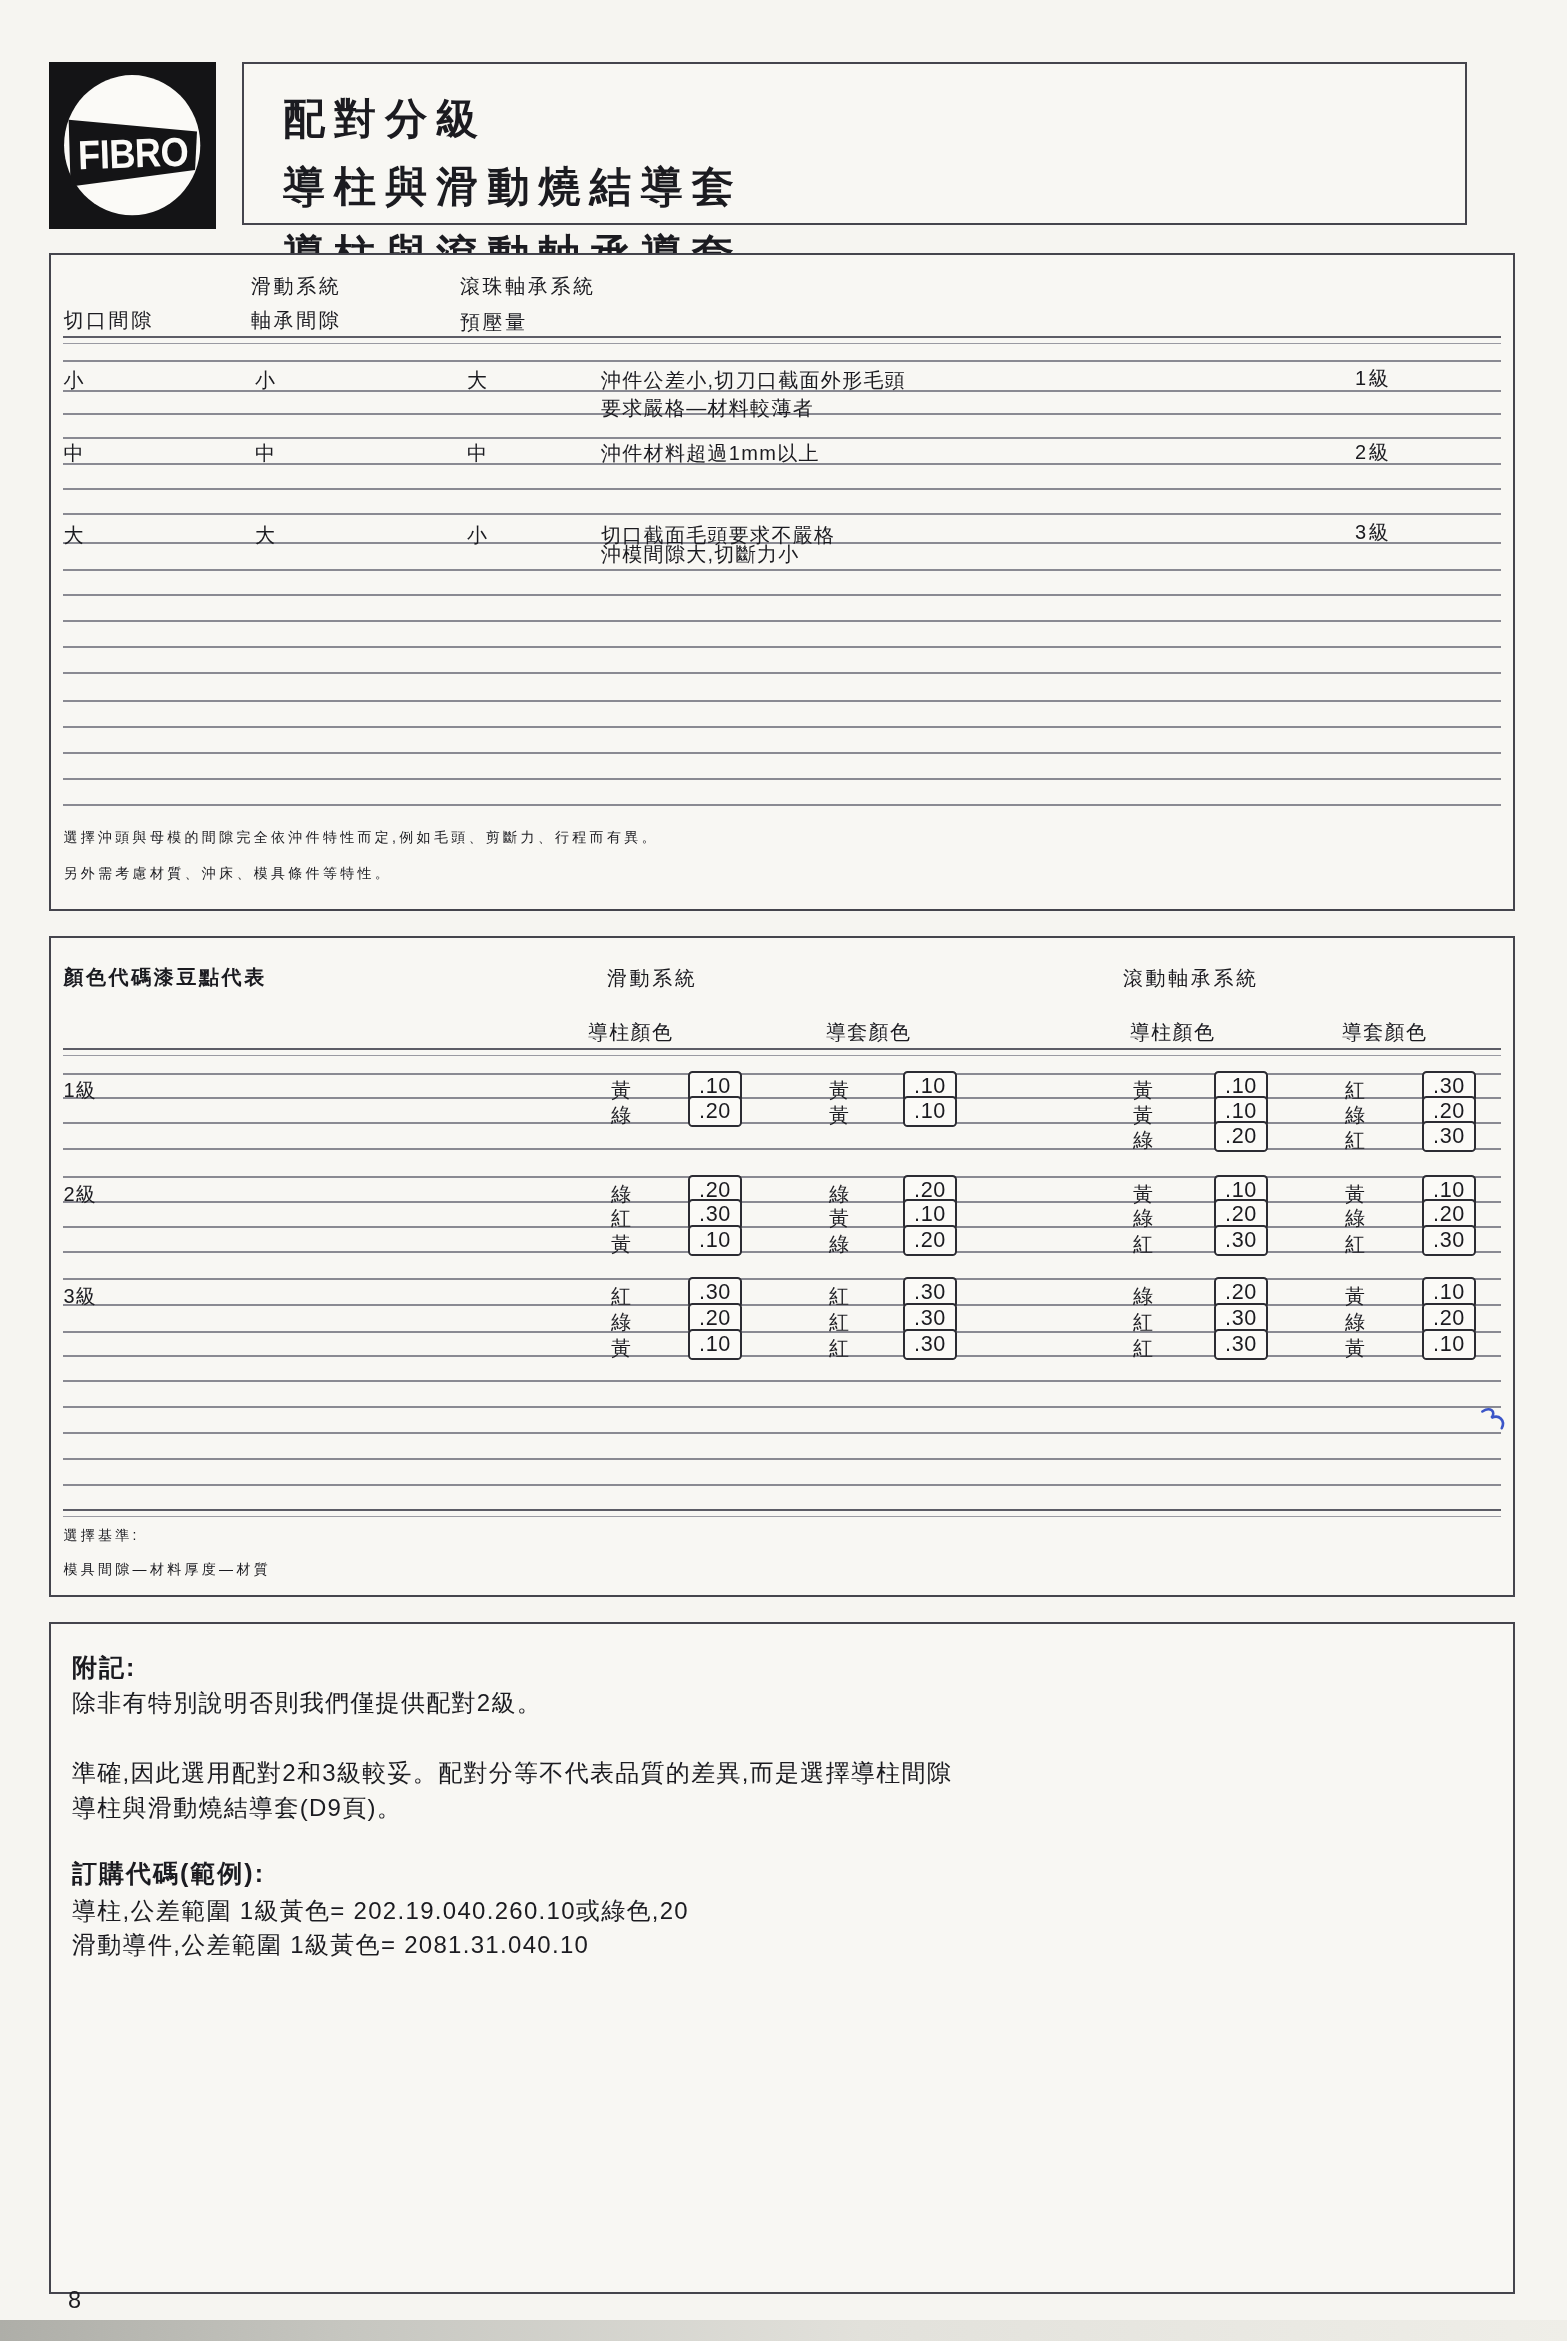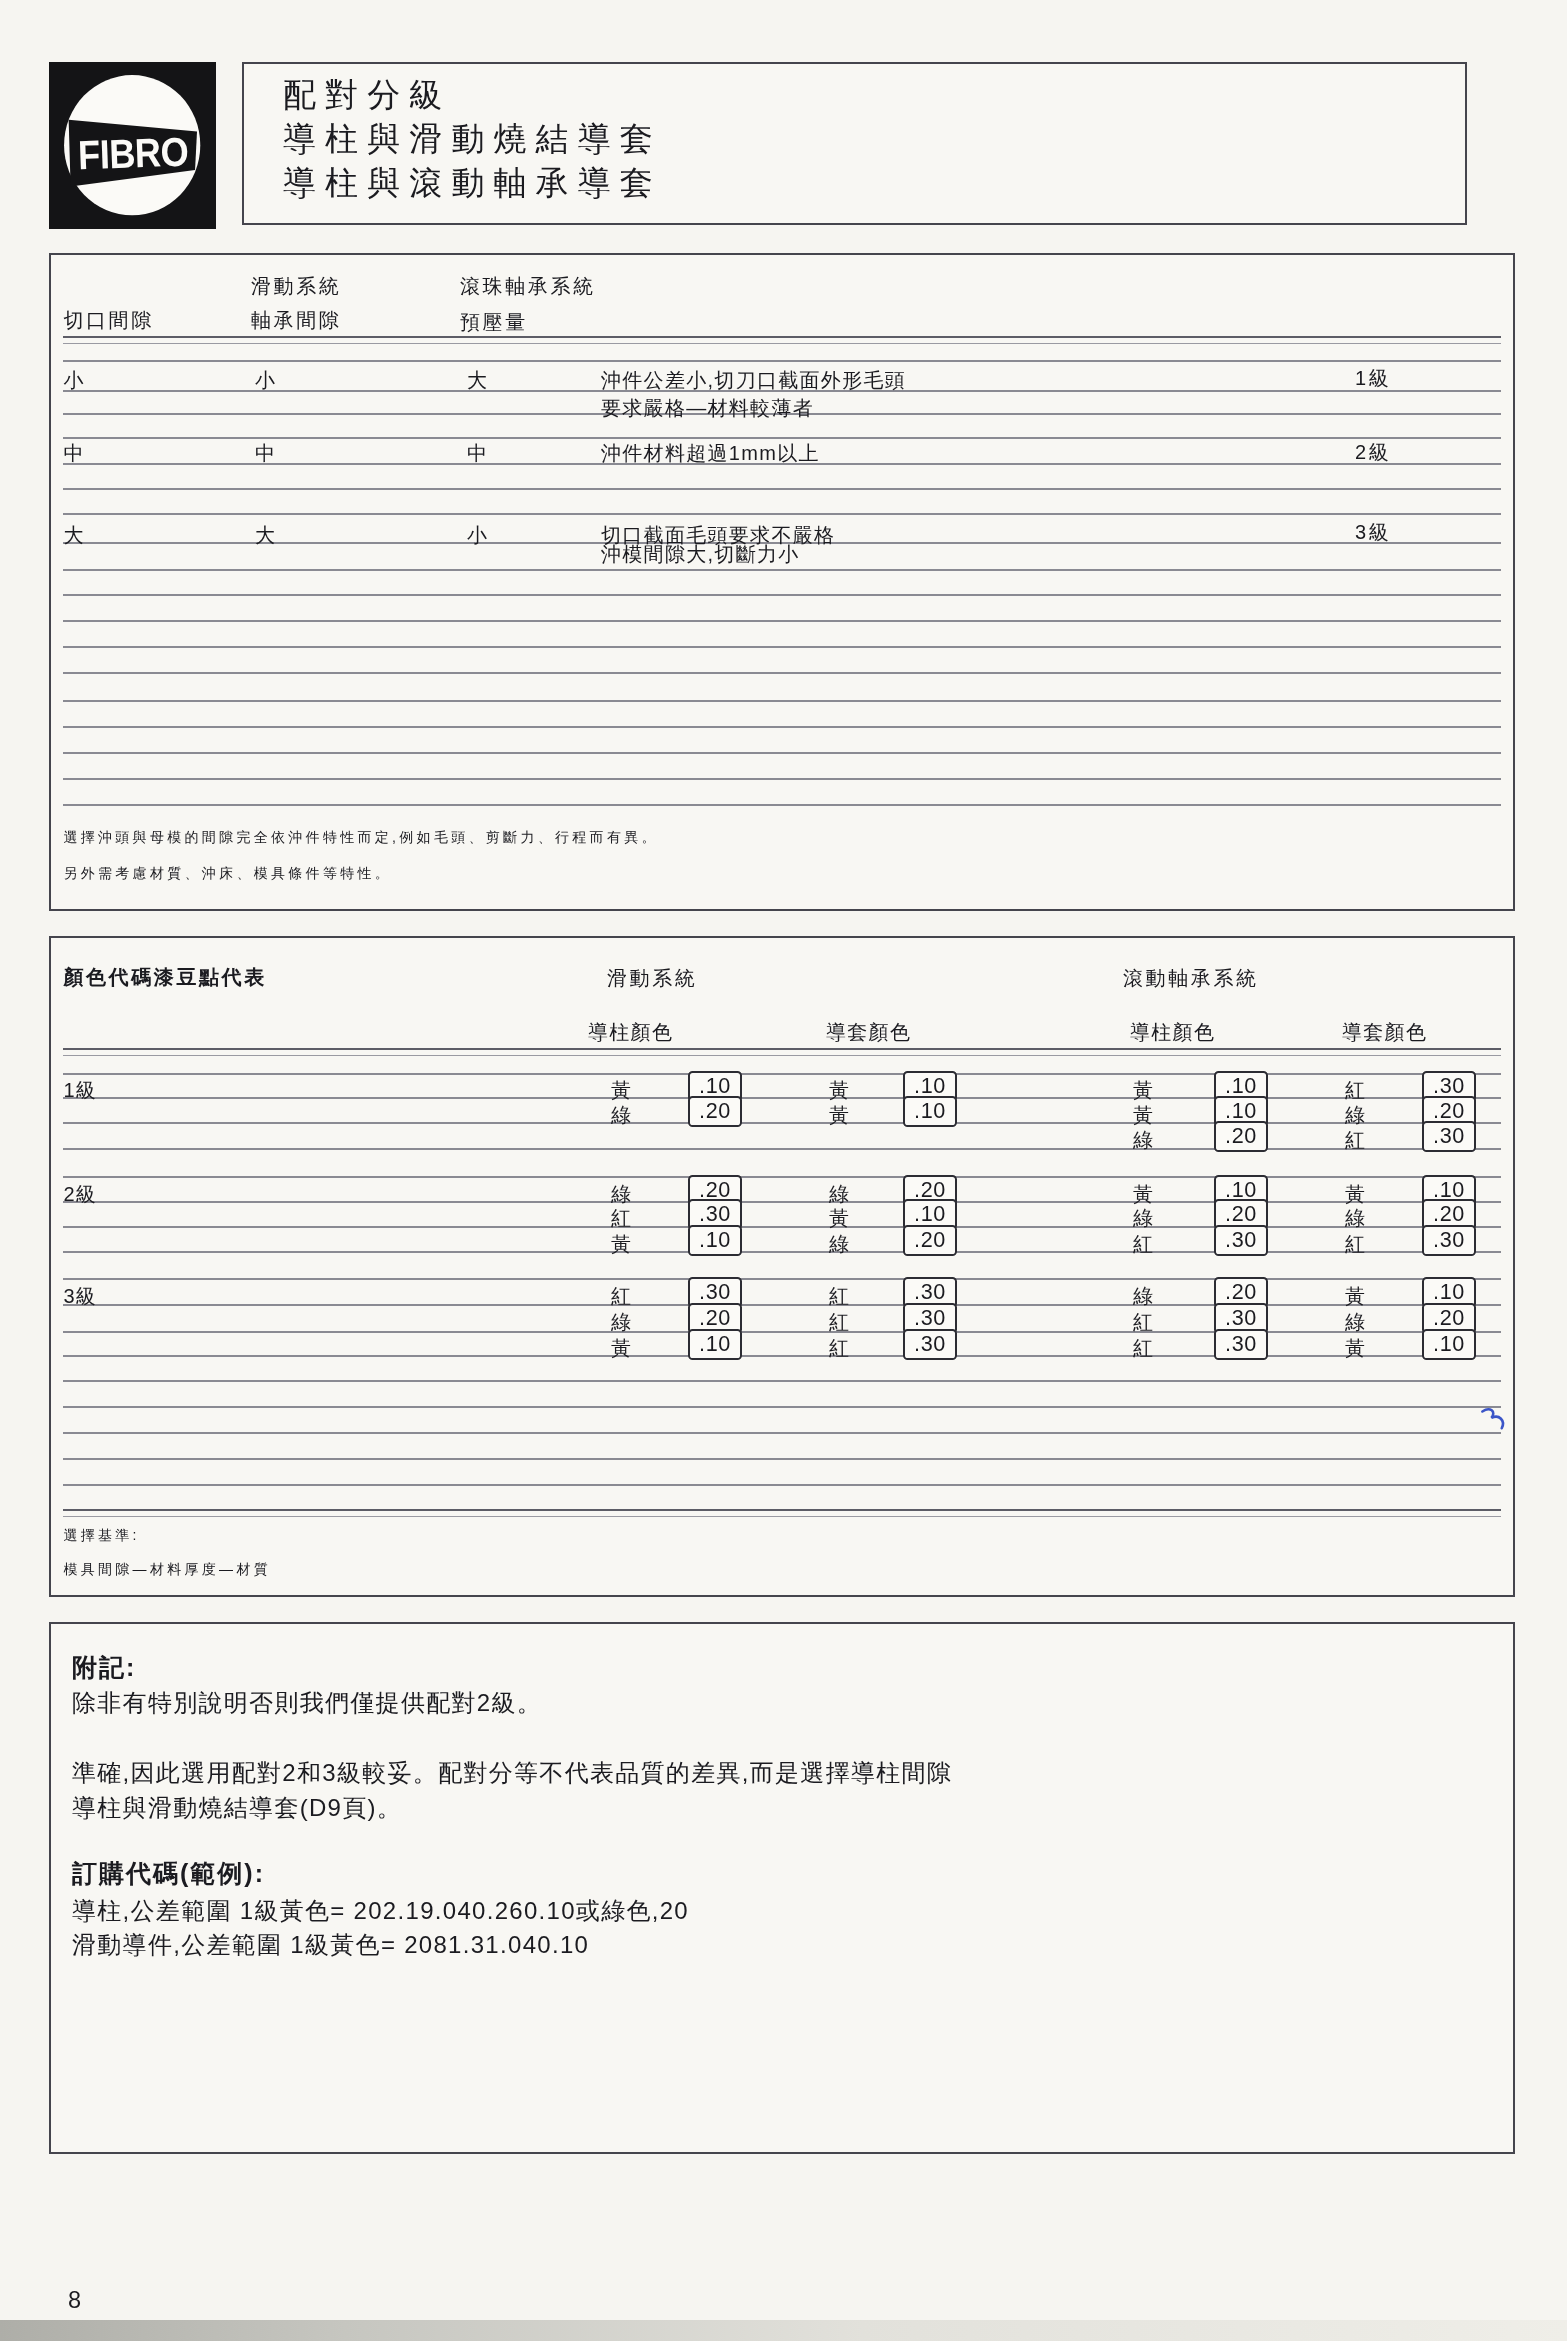--- a/index.html
+++ b/index.html
@@ -8,21 +8,21 @@
   
   .frame{position:absolute;border:2px solid #45454d;background:#f8f7f3;box-sizing:border-box;}
   
   .hline{position:absolute;left:11.8px;width:1438px;height:0;border-top:2px solid #8a8a92;}
   .hline.strong{border-top:2px solid #5d5d66;height:4.6px;border-bottom:1.3px solid #9a9aa2;}
   
   .t{position:absolute;font-size:20px;letter-spacing:2.6px;white-space:nowrap;color:#1b1b20;}
   .t.small-gap{letter-spacing:1.3px;}
   .note{position:absolute;font-size:14px;letter-spacing:3.3px;white-space:nowrap;}
   
-  .title-line{font-size:33px;font-weight:normal;letter-spacing:9.1px;line-height:44px;white-space:nowrap;}
+  .title-line{font-size:42px;font-weight:bold;letter-spacing:9.1px;line-height:44px;white-space:nowrap;margin-top:24px;}
   
   .vline{position:absolute;left:0;width:100%;height:26px;}
   .cc{position:absolute;top:1.3px;font-size:20px;letter-spacing:1.3px;white-space:nowrap;}
   .vbox{position:absolute;top:-5.2px;width:54px;height:31px;border:2px solid #2c2c33;border-radius:4.6px;
         background:#fbfaf7;display:flex;align-items:center;justify-content:center;
         font-size:21.6px;letter-spacing:0.7px;box-sizing:border-box;}
   
   .rline{position:absolute;font-size:24px;letter-spacing:1.3px;white-space:nowrap;}
   .rhead{position:absolute;font-size:25px;font-weight:bold;letter-spacing:2px;white-space:nowrap;}
   .pageno{position:absolute;left:68px;top:2287px;font-size:23.5px;}
@@ -302,21 +302,21 @@
     </div>
 
     <div class="note" style="left:12.4px;top:589px;">選擇基準:</div>
     <div class="note" style="left:12.4px;top:623px;">模具間隙—材料厚度—材質</div>
   </div>
 
   <svg class="bluemark" width="34" height="31" viewBox="0 0 52 48">
     <path d="M8,10 C20,2 30,10 22,20 C34,14 44,24 38,36" stroke="#3b55c8" stroke-width="4" fill="none" stroke-linecap="round"></path>
   </svg>
 
-  <div class="frame" style="left:49px;top:1622px;width:1466px;height:532px;">
+  <div class="frame" style="left:49px;top:1622px;width:1466px;height:672px;">
     <div class="rhead" style="left:21px;top:27.4px;">附記:</div>
     <div class="rline" style="left:21px;top:63px;">除非有特別說明否則我們僅提供配對2級。</div>
     <div class="rline" style="left:21px;top:133px;">準確,因此選用配對2和3級較妥。配對分等不代表品質的差異,而是選擇導柱間隙</div>
     <div class="rline" style="left:21px;top:168px;">導柱與滑動燒結導套(D9頁)。</div>
 
     <div class="rhead" style="left:21px;top:233px;">訂購代碼(範例):</div>
     <div class="rline" style="left:21px;top:271px;text-align:center;">導柱,公差範圍 1級黃色= 202.19.040.260.10或綠色,20</div>
     <div class="rline" style="left:21px;top:305px;">滑動導件,公差範圍 1級黃色= 2081.31.040.10</div>
   </div>
 

